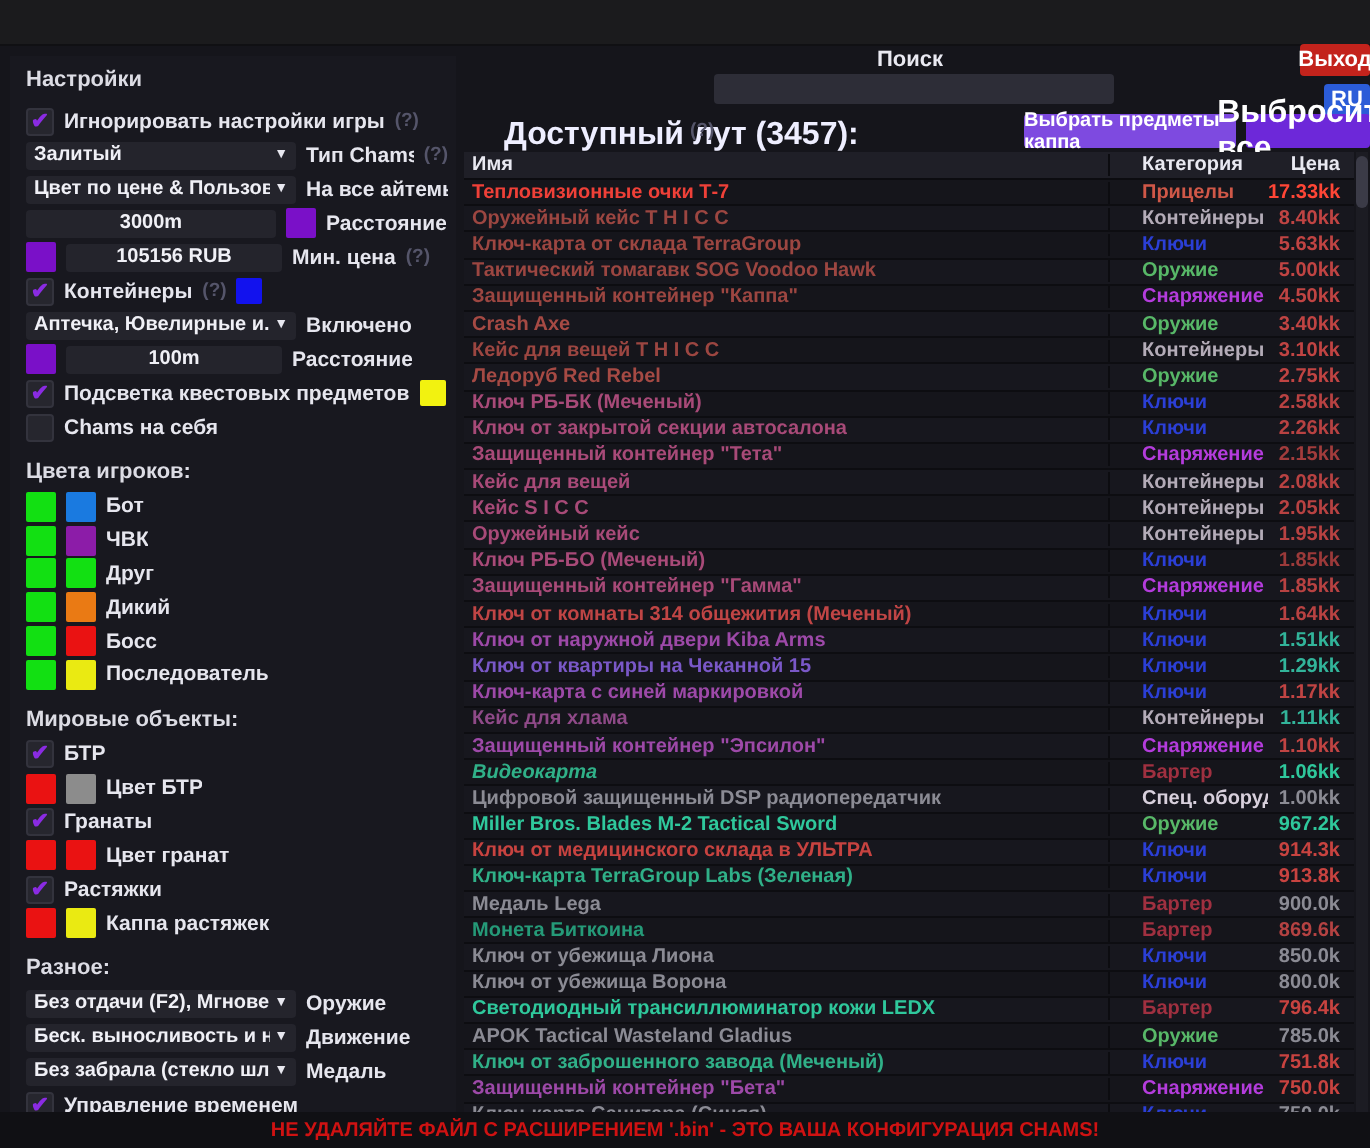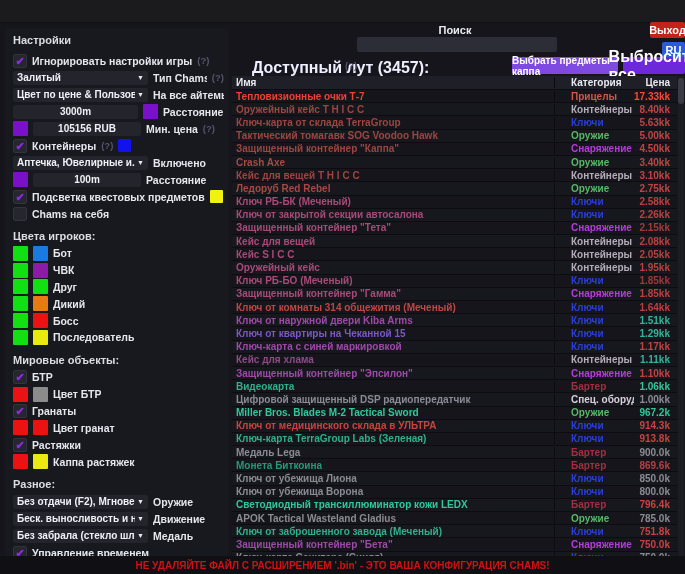--- a/index.html
+++ b/index.html
@@ -332,21 +332,21 @@
           <div class="c-name" style="color: rgb(143, 74, 136);">Кейс для хлама</div>
           <div class="c-cat" style="color: rgb(180, 172, 184);">Контейнеры</div>
           <div class="c-price" style="color: rgb(50, 180, 154); text-align: right;">1.11kk</div>
         </div>
         <div class="trow">
           <div class="c-name" style="color: rgb(157, 73, 168);">Защищенный контейнер "Эпсилон"</div>
           <div class="c-cat" style="color: rgb(180, 60, 220);">Снаряжение</div>
           <div class="c-price" style="color: rgb(192, 68, 67);">1.10kk</div>
         </div>
         <div class="trow">
-          <div class="c-name" style="color: rgb(48, 176, 136);">Видеокарта</div>
+          <div class="c-name" style="color: rgb(48, 176, 136); font-style: italic;">Видеокарта</div>
           <div class="c-cat" style="color: rgb(160, 48, 64);">Бартер</div>
           <div class="c-price" style="color: rgb(47, 200, 156);">1.06kk</div>
         </div>
         <div class="trow">
           <div class="c-name" style="color: rgb(139, 139, 148);">Цифровой защищенный DSP радиопередатчик</div>
           <div class="c-cat" style="color: rgb(216, 208, 220);">Спец. оборудование</div>
           <div class="c-price" style="color: rgb(139, 139, 148);">1.00kk</div>
         </div>
         <div class="trow">
           <div class="c-name" style="color: rgb(47, 200, 156);">Miller Bros. Blades M-2 Tactical Sword</div>

